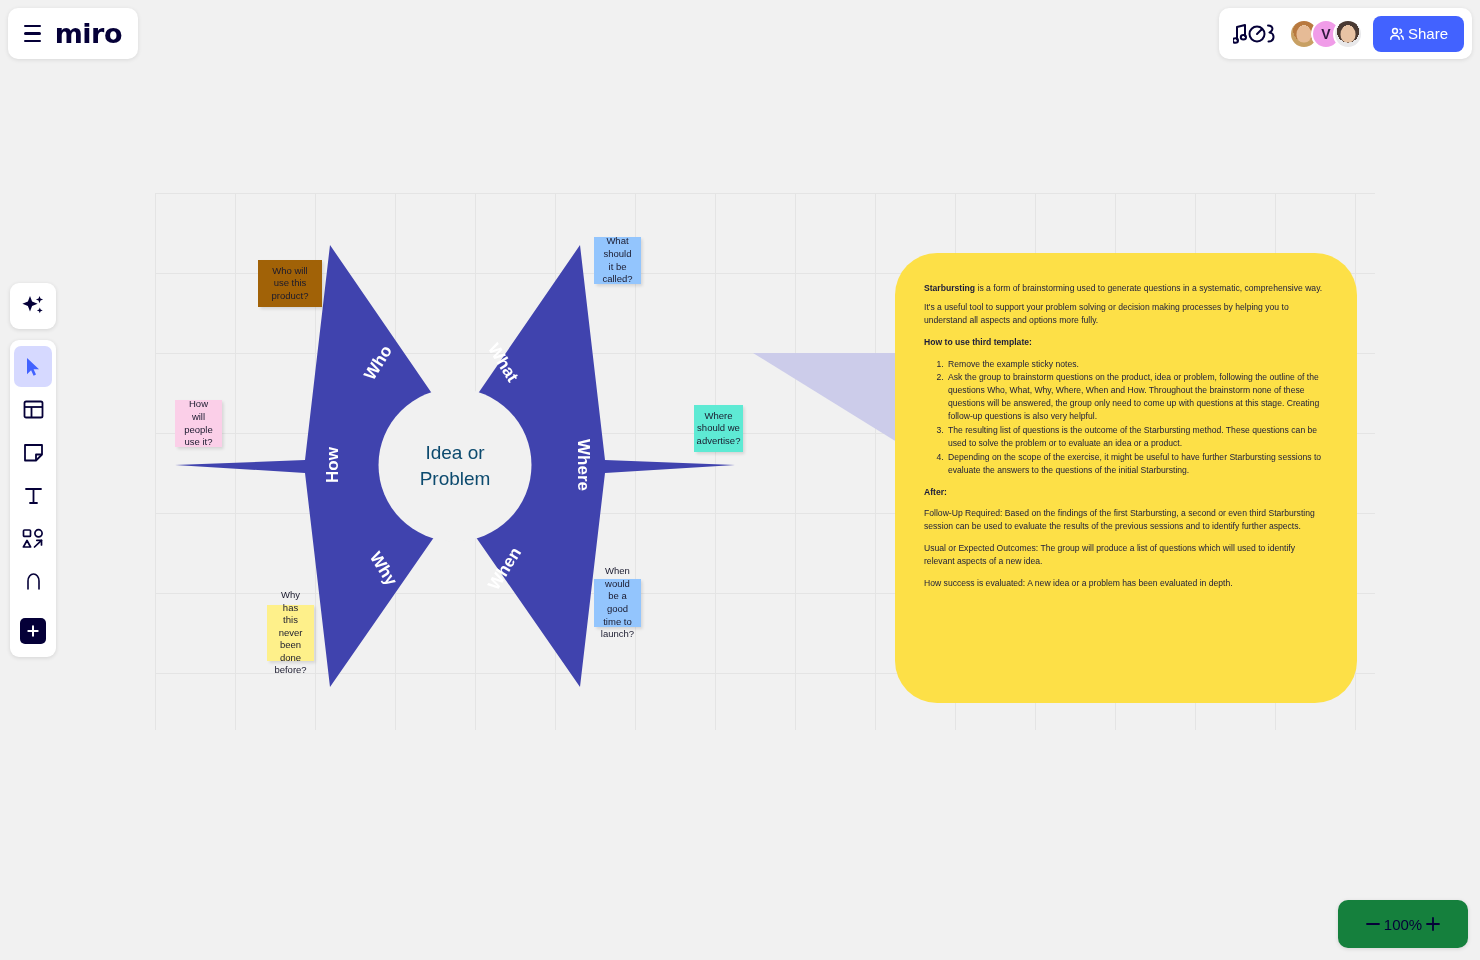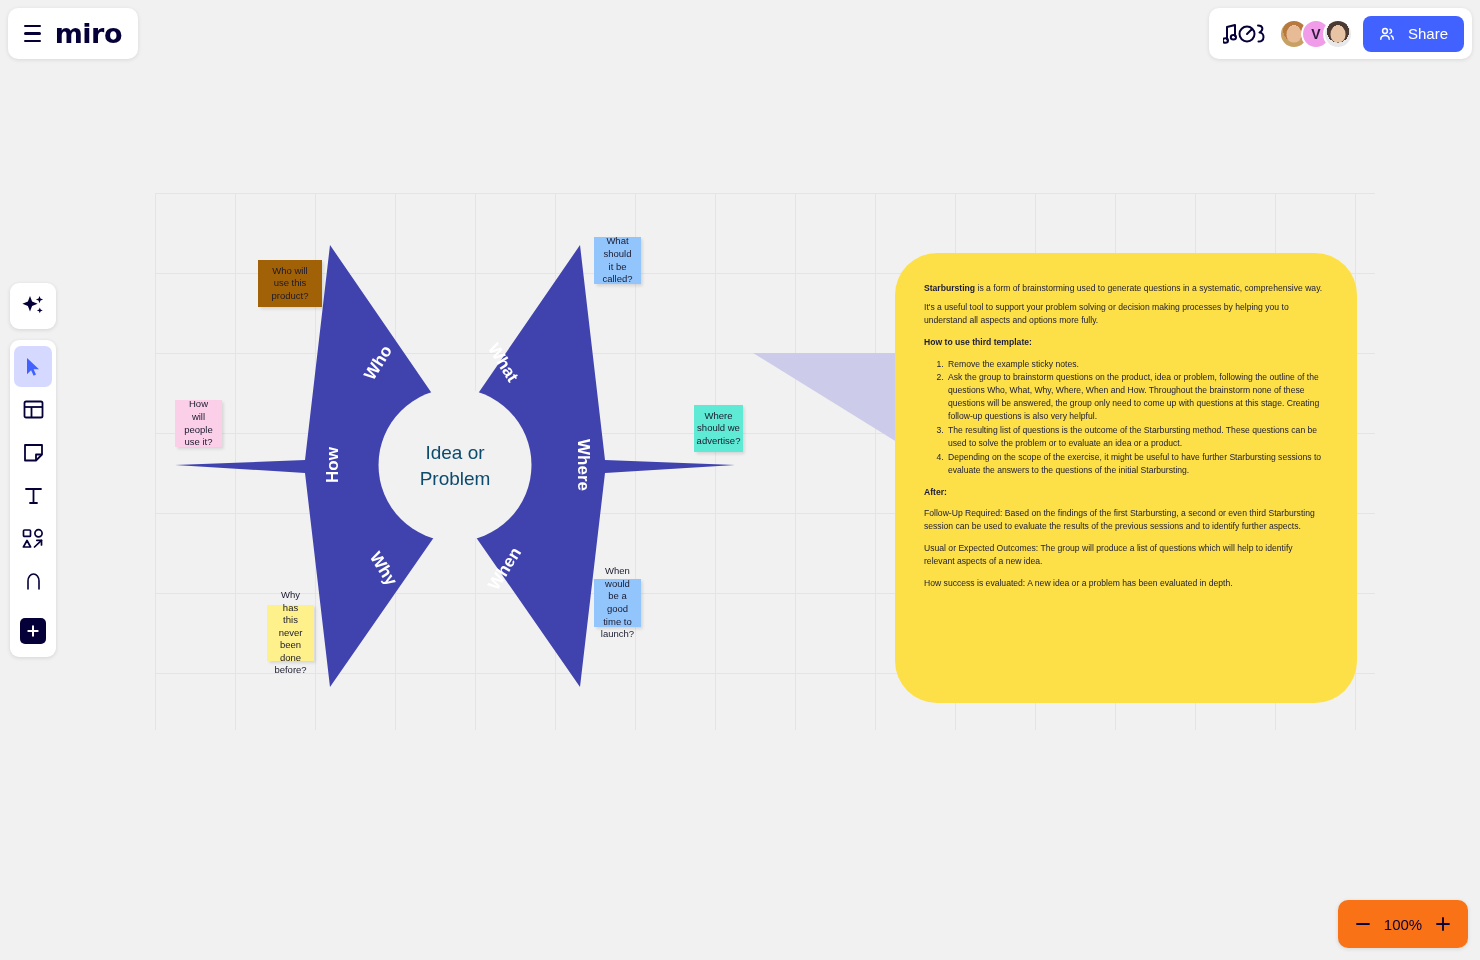--- a/index.html
+++ b/index.html
@@ -72,21 +72,21 @@
   .avatar.a2 { background: #f09ce8; }
   .avatar.a3 { background: radial-gradient(circle at 50% 40%, #e3c0a2 0 30%, #4a3a33 30% 55%, #e8e8ea 55% 100%); }
   .avatar .face {
     position: absolute; left: 50%; top: 52%;
     transform: translate(-50%,-50%);
     width: 15px; height: 17px; border-radius: 50% 50% 45% 45%;
     background: #e6bb96;
   }
   .avatar.a3 .face { background: #e8c3a4; }
   .share-btn {
-    display: flex; align-items: center; gap: 13px;
+    display: flex; align-items: center; gap: 3px;
     height: 36px; padding: 0 16px;
     background: #4262ff; color: #fff;
     border: none; border-radius: 8px;
     font-family: "Liberation Sans", sans-serif;
     font-size: 15px; cursor: pointer; white-space: nowrap;
   }
 
   
   .ai-chip {
     position: absolute; left: 10px; top: 283px;
@@ -117,23 +117,23 @@
   .plus-box {
     width: 26px; height: 26px; border-radius: 5px;
     background: #050038;
     display: flex; align-items: center; justify-content: center;
   }
 
   
   .zoom-chip {
     position: absolute; right: 12px; bottom: 12px;
     height: 48px; width: 130px;
-    background: #f97316; border-radius: 10px;
+    background: #15803d; border-radius: 10px;
     box-shadow: 0 1px 4px rgba(0,0,0,.12);
-    display: flex; align-items: center; justify-content: space-between;
+    display: flex; align-items: center; justify-content: center;
     padding: 0 14px; z-index: 30;
   }
   .zoom-btn { cursor: pointer; display: flex; align-items: center; justify-content: center; width: 22px; height: 22px; }
   .zoom-level { font-size: 15px; color: #050038; font-family: "Liberation Sans", sans-serif; }
 
   
   .star-wrap { position: absolute; left: 175px; top: 215px; width: 560px; height: 500px; }
   .star-svg { position: absolute; inset: 0; width: 100%; height: 100%; overflow: visible; }
   .center-circle {
     position: absolute; left: 50%; top: 50%;
@@ -243,21 +243,21 @@
     <p>It's a useful tool to support your problem solving or decision making processes by helping you to understand all aspects and options more fully.</p>
     <p><b>How to use third template:</b></p>
     <ol>
       <li>Remove the example sticky notes.</li>
       <li>Ask the group to brainstorm questions on the product, idea or problem, following the outline of the questions Who, What, Why, Where, When and How. Throughout the brainstorm none of these questions will be answered, the group only need to come up with questions at this stage. Creating follow-up questions is also very helpful.</li>
       <li>The resulting list of questions is the outcome of the Starbursting method. These questions can be used to solve the problem or to evaluate an idea or a product.</li>
       <li>Depending on the scope of the exercise, it might be useful to have further Starbursting sessions to evaluate the answers to the questions of the initial Starbursting.</li>
     </ol>
     <p><b>After:</b></p>
     <p>Follow-Up Required: Based on the findings of the first Starbursting, a second or even third Starbursting session can be used to evaluate the results of the previous sessions and to identify further aspects.</p>
-    <p>Usual or Expected Outcomes: The group will produce a list of questions which will help to identify relevant aspects of a new idea.</p>
+    <p>Usual or Expected Outcomes: The group will produce a list of questions which will used to identify relevant aspects of a new idea.</p>
     <p>How success is evaluated: A new idea or a problem has been evaluated in depth.</p>
   </div>
 
   <div class="logo-chip">
     <span class="burger">
       <i></i>
         <i></i>
         <i></i>
     </span>
     <span class="wordmark">miro</span>

